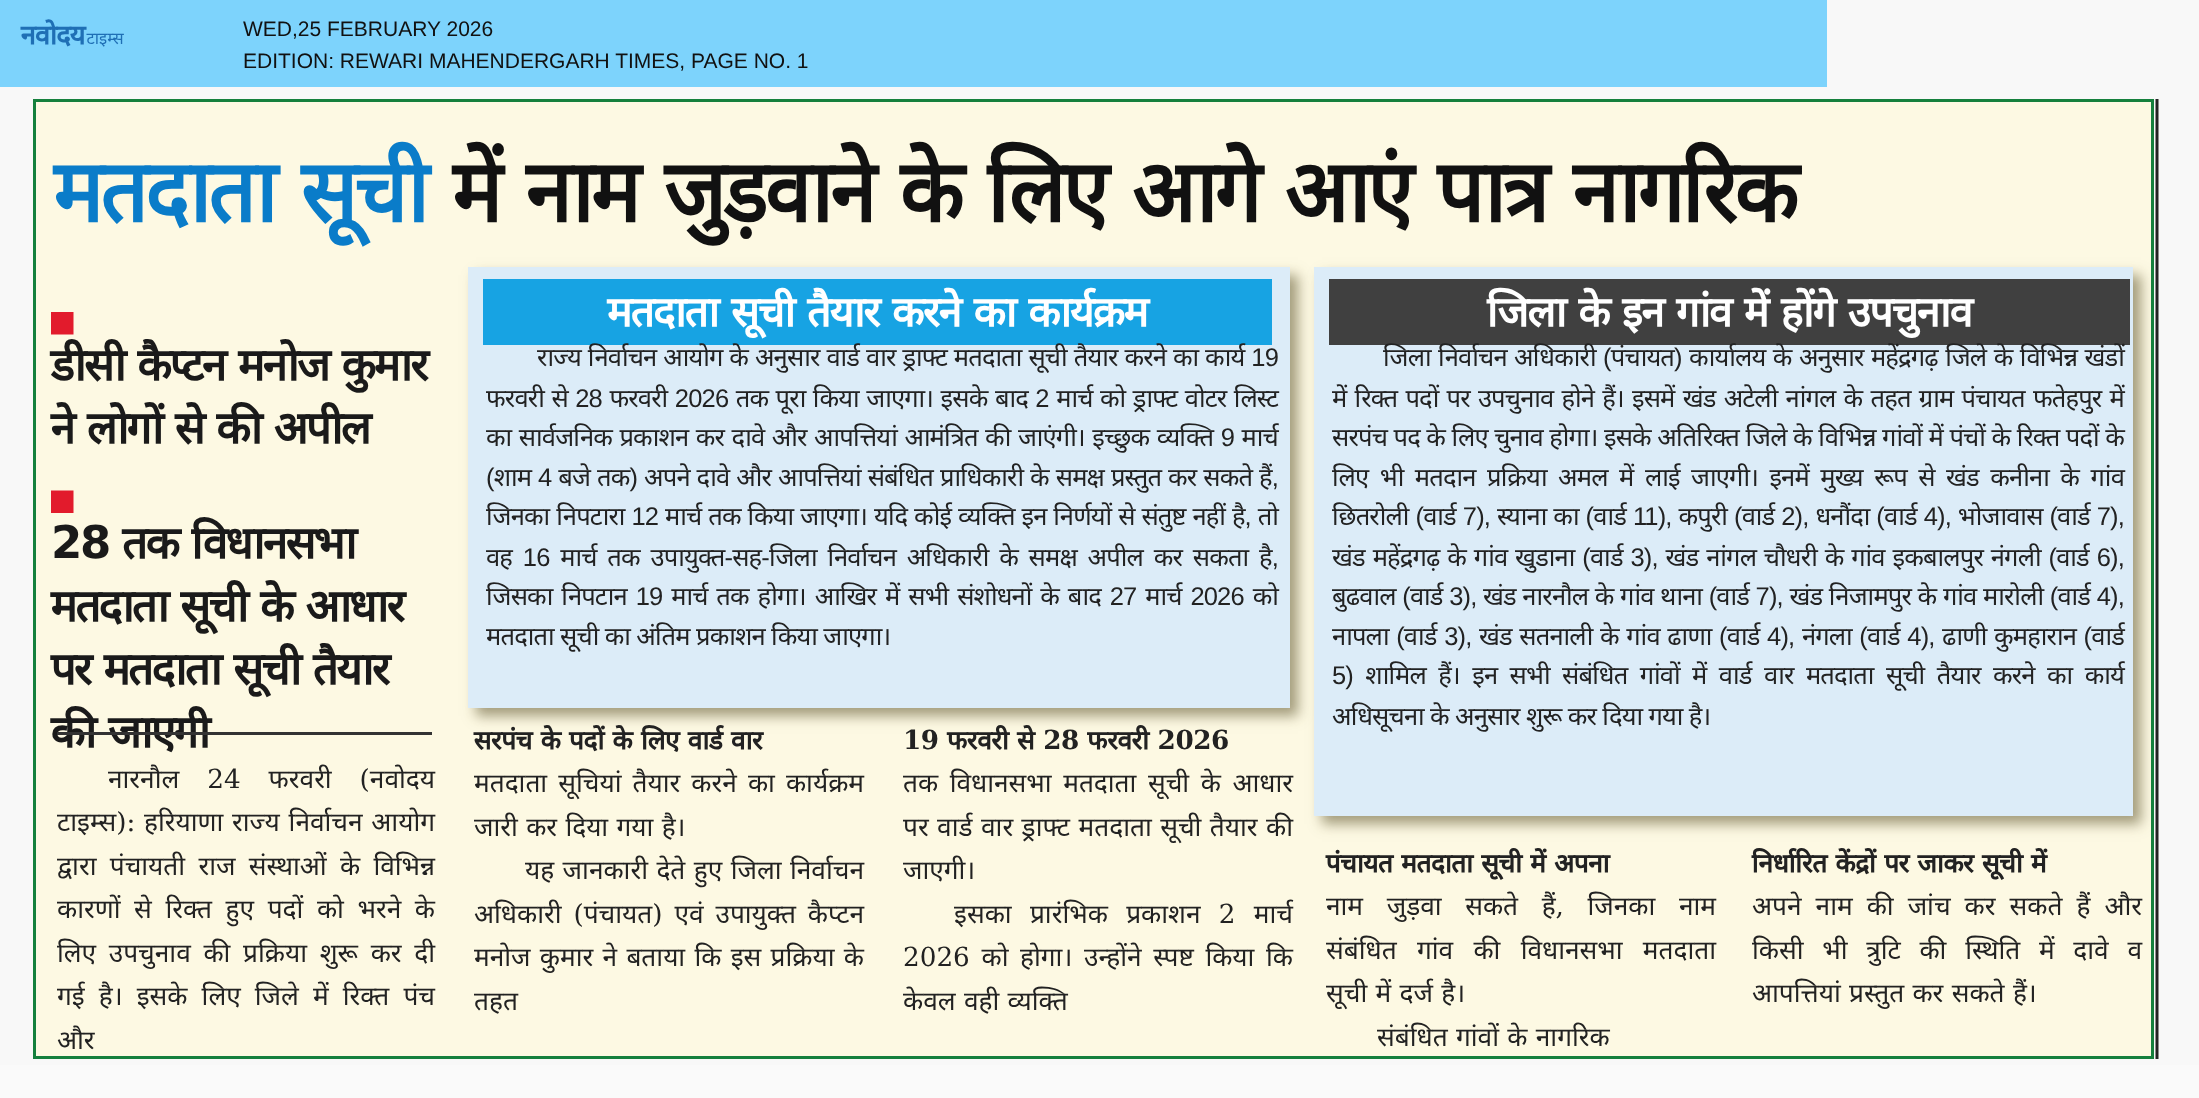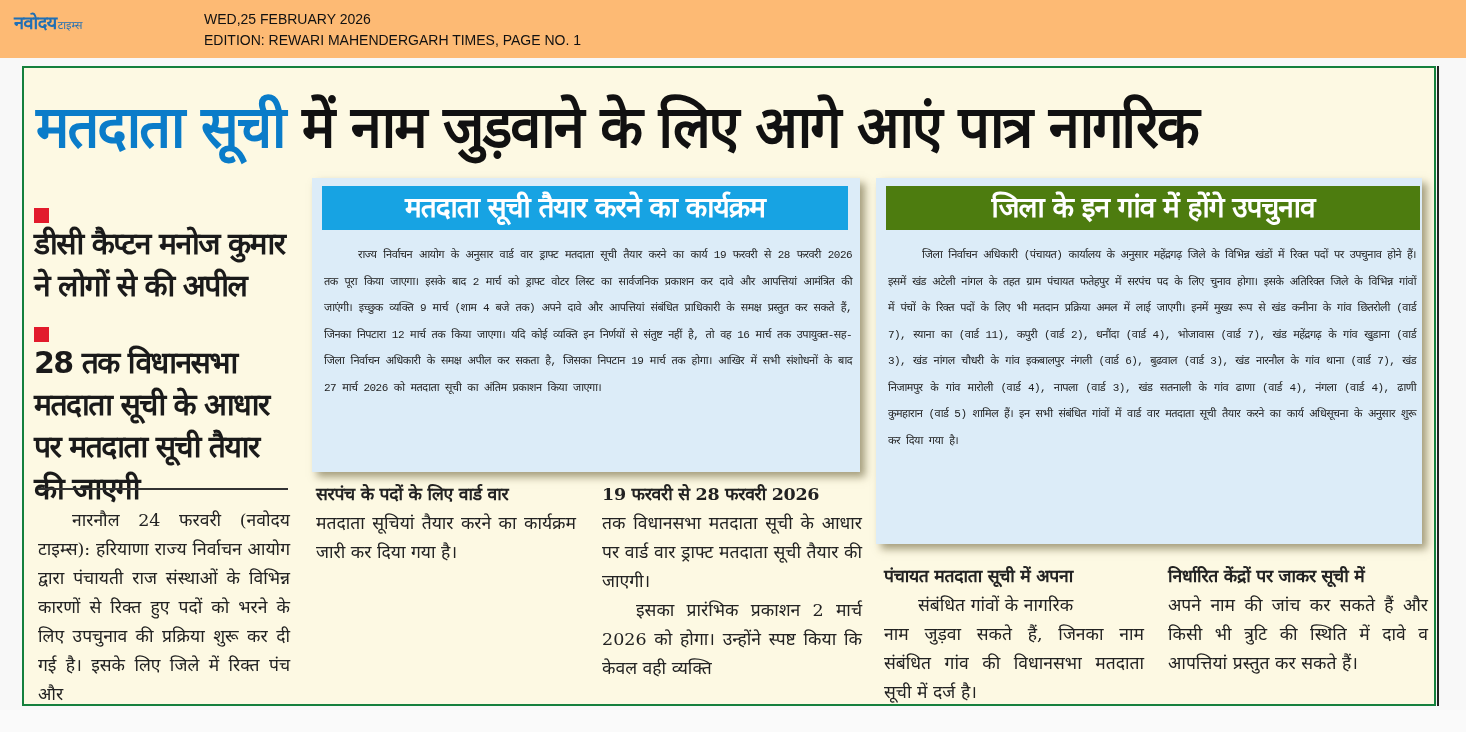--- a/index.html
+++ b/index.html
@@ -1,39 +1,39 @@
 <!DOCTYPE html>
 <html><head>
 <meta charset="utf-8">
 <style>
   * { box-sizing: border-box; margin: 0; padding: 0; }
   html, body { width: 1466px; height: 732px; overflow: hidden; background: #f8f8f8; font-family: "DejaVu Sans", sans-serif; color: #1a1a1a; }
-  .topbar { position: absolute; left: 0; top: 0; width: 1466px; height: 58px; background: #fdba74; }
+  .topbar { position: absolute; left: 0; top: 0; width: 1218px; height: 58px; background: #7dd3fc; }
   .logo { position: absolute; left: 14px; top: 10px; display: flex; align-items: baseline; color: #1f6fb5; }
   .logo .l1 { font-weight: bold; font-size: 18px; letter-spacing: -0.5px; font-family: "DejaVu Sans", sans-serif; }
   .logo .l2 { font-size: 11px; margin-left: 1px; font-family: Liberation Serif, serif; }
-  .meta { position: absolute; left: 162px; top: 9px; font-family: "Liberation Sans", sans-serif; font-size: 14px; line-height: 21px; color: #111; margin-left: 42px; }
+  .meta { position: absolute; left: 162px; top: 9px; font-family: "Liberation Sans", sans-serif; font-size: 14px; line-height: 21px; color: #111; }
   .page { position: absolute; left: 22px; top: 66px; width: 1414px; height: 640px; background: #fdf9e3; border: 2px solid #15803d; overflow: hidden; }
   .rightedge { position: absolute; left: 1437px; top: 66px; width: 2px; height: 640px; background: #222; }
   .headline { position: absolute; left: 12px; top: 14px; width: 1400px; height: 90px; font-family: "DejaVu Sans", sans-serif; font-weight: bold; font-size: 58px; line-height: 90px; letter-spacing: -2px; white-space: nowrap; transform: scaleX(0.96); transform-origin: left center; }
   .headline .blue { color: #0a7cc9; }
   .headline .black { color: #111; }
   .left-col { position: absolute; left: 10px; top: 120px; width: 262px; }
   .bullet { display: flex; font-family: "DejaVu Sans", sans-serif; font-weight: bold; font-size: 30px; line-height: 42px; letter-spacing: -1.5px; color: #1a1a1a; flex-direction: column; }
   .bullet .sq { flex: 0 0 15px; width: 15px; height: 18px; background: #e21b2c; margin-top: 20px; margin-right: 4px; }
   .divider { position: absolute; left: 14px; top: 420px; width: 250px; height: 2px; background: #333; }
   .body-text { font-family: "DejaVu Serif", serif; font-size: 17.5px; line-height: 29px; text-align: justify; color: #222; }
   .col1 { position: absolute; left: 14px; top: 438px; width: 252px; }
   .box { position: absolute; background: #dcecf8; box-shadow: 5px 5px 8px rgba(90,80,40,0.55); }
   .box1 { left: 288px; top: 110px; width: 548px; height: 294px; }
   .box2 { left: 852px; top: 110px; width: 546px; height: 366px; }
   .box-title { position: absolute; left: 10px; top: 8px; height: 44px; color: #fff; font-family: "DejaVu Sans", sans-serif; font-weight: bold; font-size: 28px; line-height: 44px; letter-spacing: -1px; text-align: center; white-space: nowrap; }
   .box1 .box-title { background: #17a3e3; width: 526px; }
-  .box2 .box-title { background: #4d7c0f; width: 534px; }
-  .box-body { position: absolute; left: 12px; top: 64px; font-family: Liberation Mono, monospace; font-size: 11px; line-height: 26.5px; text-align: justify; color: #222; letter-spacing: -0.55px; }
+  .box2 .box-title { background: #404040; width: 534px; }
+  .box-body { position: absolute; left: 12px; top: 48px; font-family: Liberation Sans, sans-serif; font-size: 17px; line-height: 26.5px; text-align: justify; color: #222; letter-spacing: -0.55px; }
   .box1 .box-body { width: 528px; }
   .box2 .box-body { width: 528px; }
   .indent { display: inline-block; width: 34px; }
   .subcol { position: absolute; top: 412px; width: 260px; }
   .subcol .lead { font-family: "DejaVu Serif", serif; font-weight: bold; font-size: 17.5px; line-height: 29px; white-space: nowrap; letter-spacing: -0.3px; }
   .c2 { left: 292px; }
   .c3 { left: 578px; }
   .c4 { left: 860px; top: 494px; }
   .c5 { left: 1144px; top: 494px; }
   .bottom-strip { position: absolute; left: 0; top: 710px; width: 1466px; height: 22px; background: #fafafa; }
@@ -83,32 +83,33 @@
   <div class="box box2">
     <div class="box-title">जिला के इन गांव में होंगे उपचुनाव</div>
     <div class="box-body">
       <span class="indent"></span><span>जिला निर्वाचन अधिकारी (पंचायत) कार्यालय के अनुसार महेंद्रगढ़ जिले के विभिन्न खंडों में रिक्त पदों पर उपचुनाव होने हैं। इसमें खंड अटेली नांगल के तहत ग्राम पंचायत फतेहपुर में सरपंच पद के लिए चुनाव होगा। इसके अतिरिक्त जिले के विभिन्न गांवों में पंचों के रिक्त पदों के लिए भी मतदान प्रक्रिया अमल में लाई जाएगी। इनमें मुख्य रूप से खंड कनीना के गांव छितरोली (वार्ड 7), स्याना का (वार्ड 11), कपुरी (वार्ड 2), धनौंदा (वार्ड 4), भोजावास (वार्ड 7), खंड महेंद्रगढ़ के गांव खुडाना (वार्ड 3), खंड नांगल चौधरी के गांव इकबालपुर नंगली (वार्ड 6), बुढवाल (वार्ड 3), खंड नारनौल के गांव थाना (वार्ड 7), खंड निजामपुर के गांव मारोली (वार्ड 4), नापला (वार्ड 3), खंड सतनाली के गांव ढाणा (वार्ड 4), नंगला (वार्ड 4), ढाणी कुमहारान (वार्ड 5) शामिल हैं। इन सभी संबंधित गांवों में वार्ड वार मतदाता सूची तैयार करने का कार्य अधिसूचना के अनुसार शुरू कर दिया गया है।</span>
     </div>
   </div>
 
   <div class="subcol c2 body-text">
     <div class="lead">सरपंच के पदों के लिए वार्ड वार</div>
     <div>मतदाता सूचियां तैयार करने का कार्यक्रम जारी कर दिया गया है।</div>
+    <div><span class="indent"></span><span>यह जानकारी देते हुए जिला निर्वाचन अधिकारी (पंचायत) एवं उपायुक्त कैप्टन मनोज कुमार ने बताया कि इस प्रक्रिया के तहत</span></div>
   </div>
 
   <div class="subcol c3 body-text">
     <div class="lead">19 फरवरी से 28 फरवरी 2026</div>
     <div>तक विधानसभा मतदाता सूची के आधार पर वार्ड वार ड्राफ्ट मतदाता सूची तैयार की जाएगी।</div>
     <div><span class="indent"></span><span>इसका प्रारंभिक प्रकाशन 2 मार्च 2026 को होगा। उन्होंने स्पष्ट किया कि केवल वही व्यक्ति</span></div>
   </div>
 
   <div class="subcol c4 body-text">
     <div class="lead">पंचायत मतदाता सूची में अपना</div>
+    <div>नाम जुड़वा सकते हैं, जिनका नाम संबंधित गांव की विधानसभा मतदाता सूची में दर्ज है।</div>
     <div><span class="indent"></span><span>संबंधित गांवों के नागरिक</span></div>
-    <div>नाम जुड़वा सकते हैं, जिनका नाम संबंधित गांव की विधानसभा मतदाता सूची में दर्ज है।</div>
   </div>
 
   <div class="subcol c5 body-text">
     <div class="lead">निर्धारित केंद्रों पर जाकर सूची में</div>
     <div>अपने नाम की जांच कर सकते हैं और किसी भी त्रुटि की स्थिति में दावे व आपत्तियां प्रस्तुत कर सकते हैं।</div>
   </div>
 </div>
 <div class="rightedge"></div>
 <div class="bottom-strip"></div>
 

